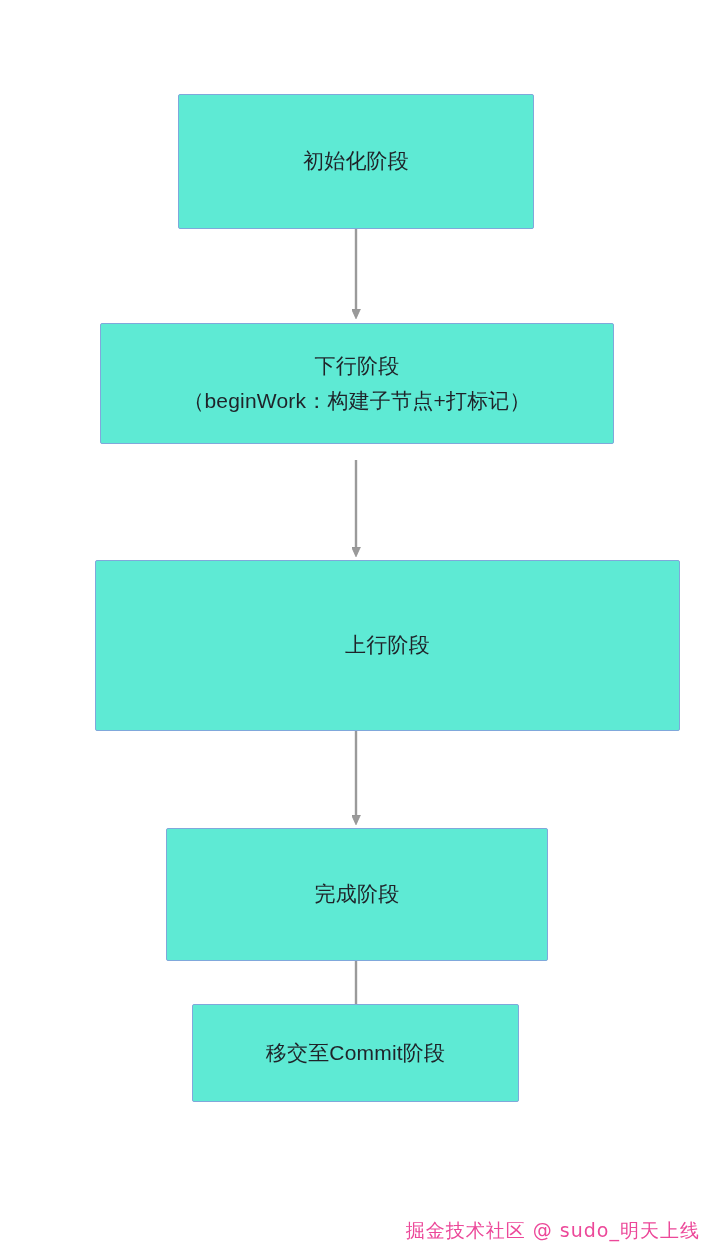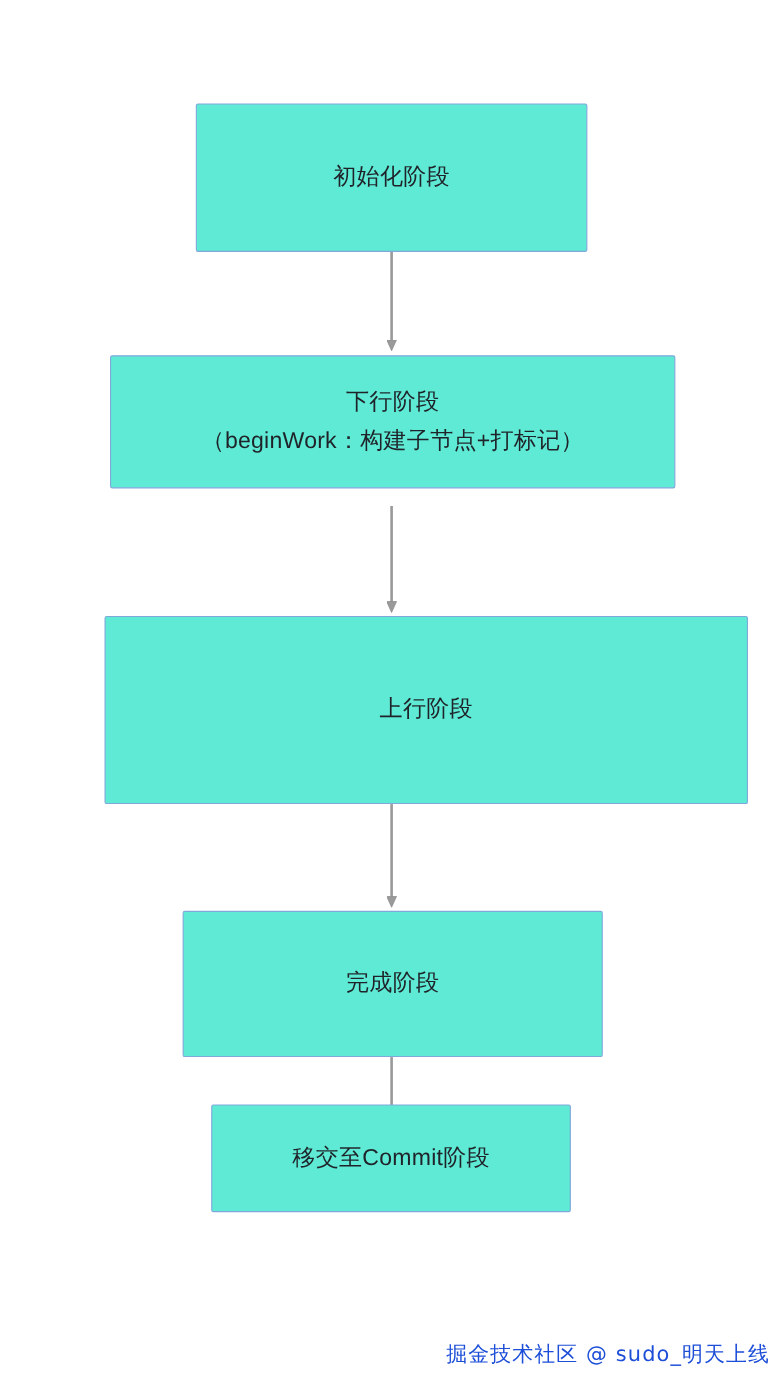--- a/index.html
+++ b/index.html
@@ -57,21 +57,21 @@
     top: 0;
     width: 712px;
     height: 1252px;
     pointer-events: none;
   }
   .watermark {
     position: absolute;
     right: 12px;
     bottom: 8px;
     font-size: 19px;
-    color: #1d4ed8;
+    color: #ec4899;
     letter-spacing: 1px;
     font-family: "DejaVu Sans", "Liberation Sans", sans-serif;
     white-space: nowrap;
   }
 </style>
 </head>
 <body>
 
 <div id="canvas">
 

